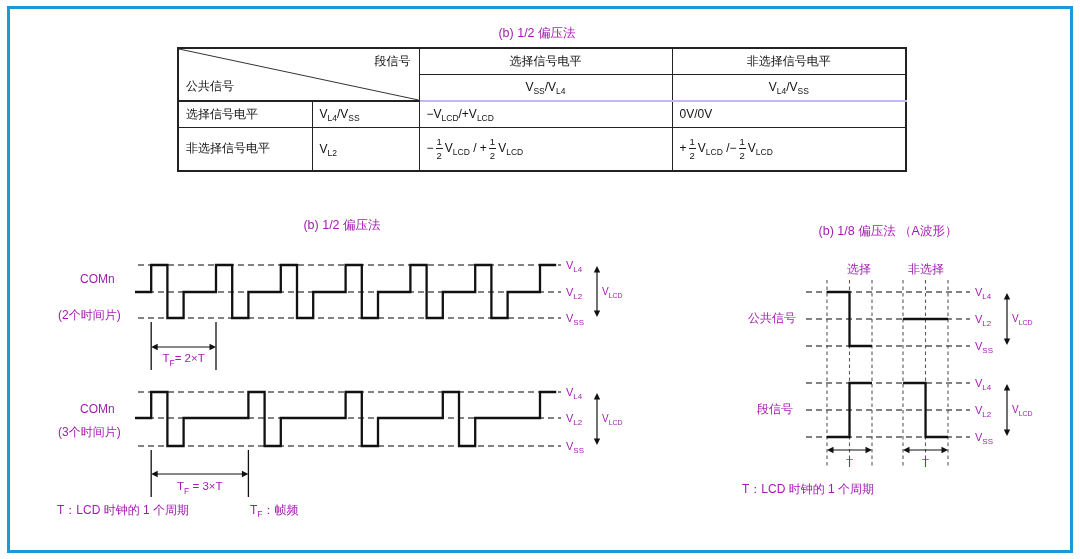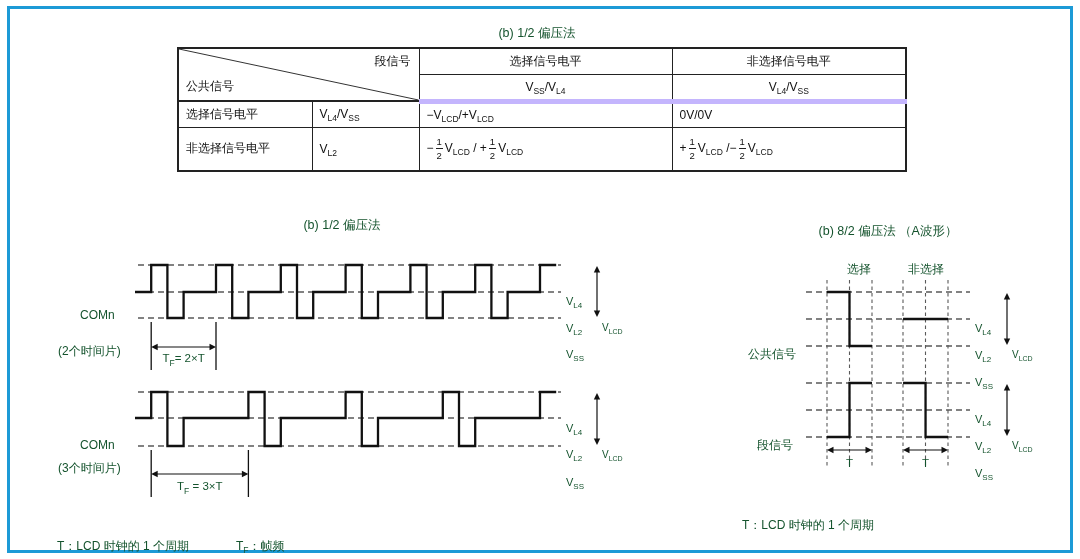--- a/index.html
+++ b/index.html
@@ -1,36 +1,36 @@
 <!DOCTYPE html>
 <html><head>
 <meta charset="utf-8">
 <style>
   html,body{margin:0;padding:0;}
   body{width:1080px;height:559px;position:relative;background:#fff;
        font-family:"Liberation Sans","DejaVu Sans",sans-serif;color:#111;overflow:hidden;}
   .frame{position:absolute;left:7px;top:6px;width:1066px;height:547px;border:3px solid #1c9ad6;box-sizing:border-box;}
   #linework{position:absolute;left:0;top:0;}
-  .lbl{position:absolute;white-space:nowrap;font-size:12px;color:#14532d;line-height:1.15;}
-  .vc{transform:translateY(-50%);margin-top:36px;}
+  .lbl{position:absolute;white-space:nowrap;font-size:12px;color:#a21caf;line-height:1.15;}
+  .vc{transform:translateY(-50%);}
   .cc{transform:translate(-50%,-50%);}
   .lv{font-size:11px;}
   .lv sub{font-size:8px;}
   .lvd{font-size:10px;}
   .lvd sub{font-size:7px;}
   .per{font-size:11.5px;}
   .tt{font-size:12.5px;}
   .nt{font-size:12px;}
   sub{font-size:8.5px;line-height:0;}
   
   .tblwrap{position:absolute;left:177px;top:47px;}
   table.bias{border-collapse:collapse;table-layout:fixed;border:2px solid #222;}
   table.bias td{border:1px solid #222;font-size:12px;vertical-align:middle;padding:0 4px 0 7px;box-sizing:border-box;}
   table.bias td.hd{text-align:center;padding:0 2px;}
-  table.bias tr.sep td{border-bottom:5px solid #c4b5fd;}
+  table.bias tr.sep td{border-bottom:2px solid #c4b5fd;}
   td.diag{position:relative;padding:0;}
   td.diag svg{position:absolute;left:0;top:0;width:100%;height:100%;}
   .diag-tr{position:absolute;top:4px;right:8px;font-size:12px;}
   .diag-bl{position:absolute;bottom:5px;left:7px;font-size:12px;}
   .fr{display:inline-block;vertical-align:-7px;text-align:center;line-height:1;font-size:9.5px;margin:0 2px;}
   .fr b{display:block;border-bottom:1px solid #222;padding:0 1px 1.5px;font-weight:normal;}
   .fr i{display:block;font-style:normal;padding-top:1.5px;}
 </style>
 </head>
 <body>
@@ -131,23 +131,23 @@
   </tbody>
     </table>
 </div>
 
 <div class="lbl cc tt" style="left:342px;top:225px">(b) 1/2 偏压法</div>
 <div class="lbl vc" style="left:80px;top:280px">COMn</div>
 <div class="lbl vc" style="left:58px;top:316px">(2个时间片)</div>
 <div class="lbl vc" style="left:80px;top:410px">COMn</div>
 <div class="lbl vc" style="left:58px;top:433px">(3个时间片)</div>
 <div class="lbl vc nt" style="left:57px;top:511px">T：LCD 时钟的 1 个周期</div>
-<div class="lbl vc nt" style="left:236px;top:511px">T<sub>F</sub>：帧频</div>
+<div class="lbl vc nt" style="left:250px;top:511px">T<sub>F</sub>：帧频</div>
 
-<div class="lbl cc tt" style="left:888px;top:231px">(b) 8/2 偏压法 （A波形）</div>
+<div class="lbl cc tt" style="left:888px;top:231px">(b) 1/8 偏压法 （A波形）</div>
 <div class="lbl cc" style="left:859px;top:270px">选择</div>
 <div class="lbl cc" style="left:926px;top:270px">非选择</div>
 <div class="lbl vc" style="left:748px;top:319px">公共信号</div>
 <div class="lbl vc" style="left:757px;top:410px">段信号</div>
 <div class="lbl vc nt" style="left:742px;top:490px">T：LCD 时钟的 1 个周期</div>
 
 <div class="lbl vc lv" style="left: 566px; top: 265px;">V<sub>L4</sub></div>
 <div class="lbl vc lv" style="left: 566px; top: 292px;">V<sub>L2</sub></div>
 <div class="lbl vc lv" style="left: 566px; top: 318px;">V<sub>SS</sub></div>
 <div class="lbl vc lvd" style="left: 602px; top: 291.5px;">V<sub>LCD</sub></div>

